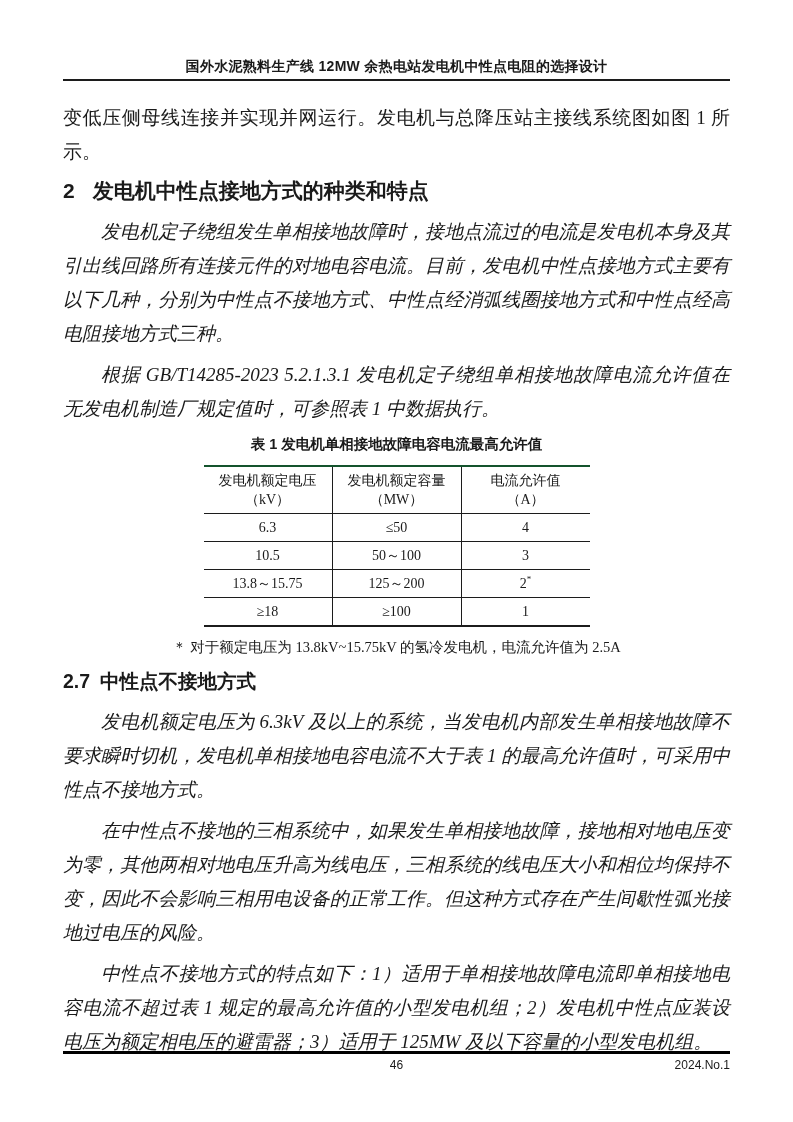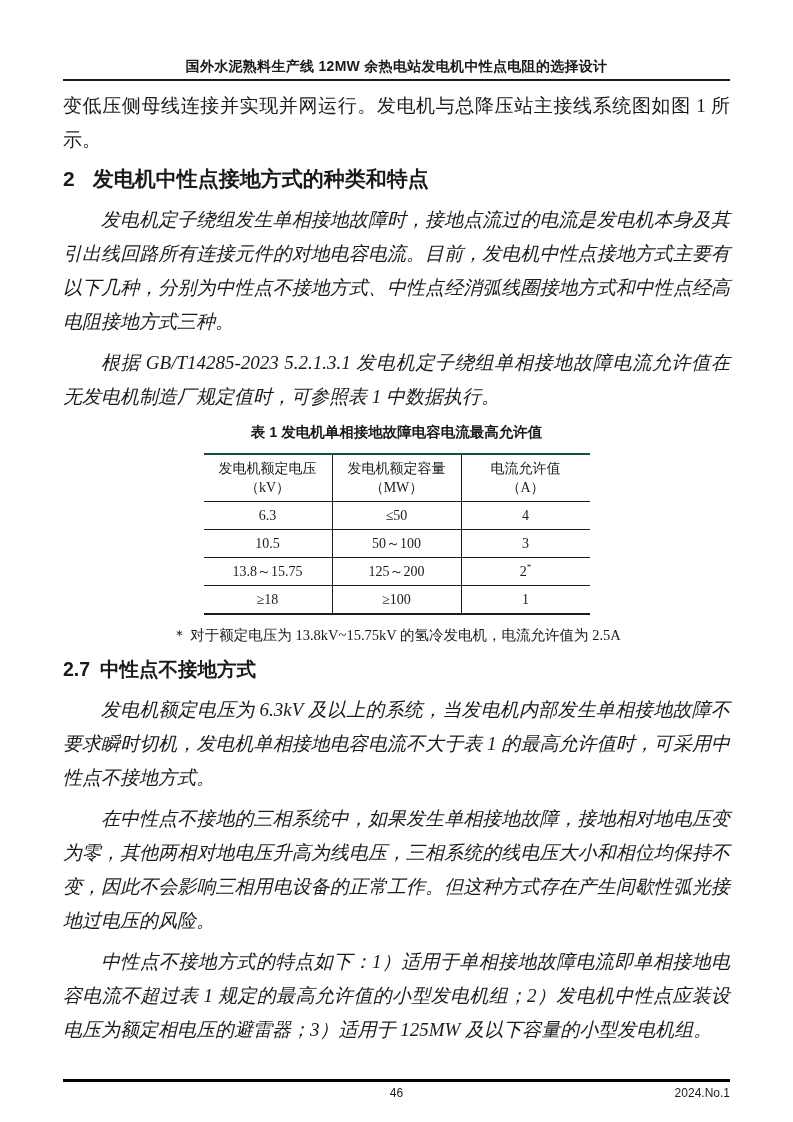--- a/index.html
+++ b/index.html
@@ -18,21 +18,21 @@
   .running-title {
     text-align:center;
     font-family:"Liberation Sans","DejaVu Sans",sans-serif;
     font-weight:600;
     font-size:14px;
     line-height:18px;
     letter-spacing:0.3px;
   }
   .header-rule { border-bottom:2px solid #1c1c1c; margin-top:4px; }
 
-  main { margin-top:8px; }
+  main { margin-top:20px; }
 
   p.body {
     font-size:19px;
     line-height:34px;
     text-align:justify;
     margin:0 0 7px 0;
   }
   p.indent { text-indent:2em;font-style:italic; }
 
   h2.section {
@@ -87,21 +87,21 @@
   table.data tbody tr:last-child td { border-bottom:none; }
   table.data sup { font-size:9px; vertical-align:super; line-height:0; }
 
   .footnote {
     text-align:center;
     font-size:14.5px;
     line-height:20px;
     margin:10px 0 0 0;
   }
 
-  footer { position:absolute; left:63px; right:63px; top:1051px;margin-top:28px; }
+  footer { position:absolute; left:63px; right:63px; top:1051px; }
   .footer-rule { border-top:3px solid #000000; }
   .footer-row {
     position:relative;
     margin-top:3px;
     font-family:"Liberation Sans","DejaVu Sans",sans-serif;
     font-size:12px;
     line-height:16px;
   }
   .page-number { text-align:center; }
   .issue { position:absolute; right:0; top:0; }

